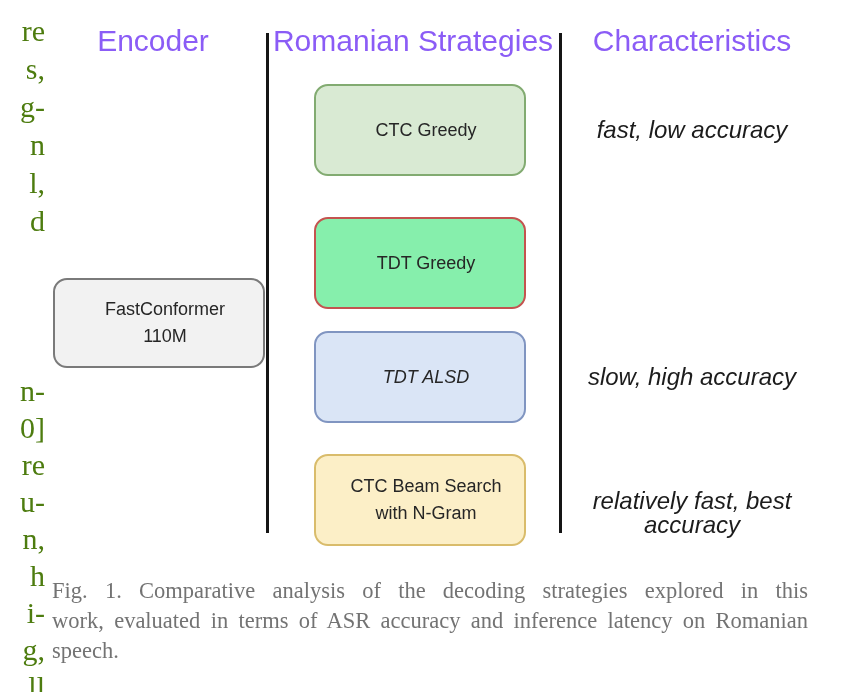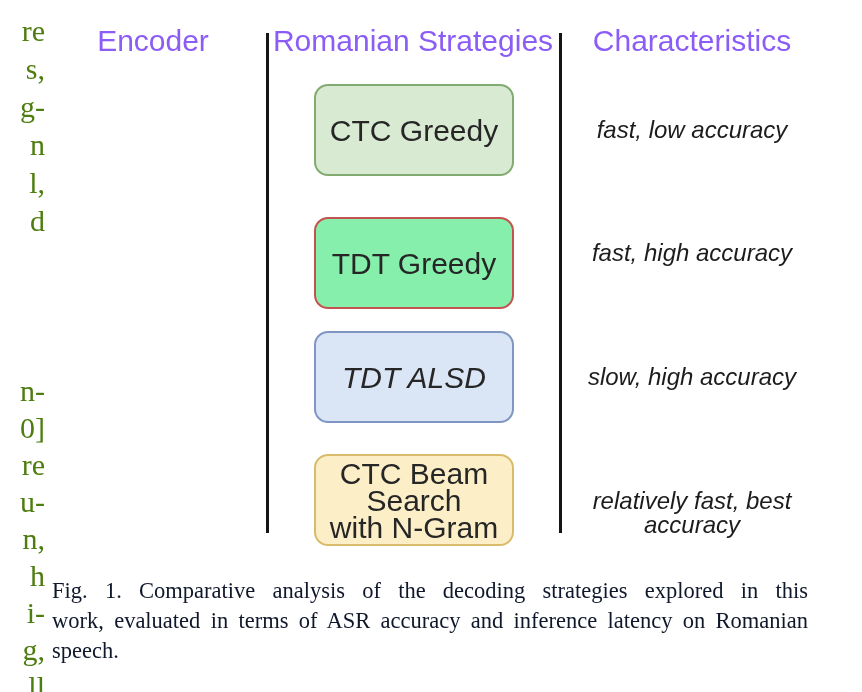--- a/index.html
+++ b/index.html
@@ -19,41 +19,41 @@
   #h-char{left:560px;width:264px;}
 
   
   .vline{position:absolute;top:33px;height:500px;width:2.5px;background:#151515;}
   #divider1{left:266px;}
   #divider2{left:559px;}
 
   
   .node{position:absolute;border:2px solid #999;border-radius:14px;
     display:flex;align-items:center;justify-content:center;
-    font-family:"Liberation Sans",sans-serif;font-size:30px;color:#262626;text-align:center;}
+    font-family:"Liberation Sans",sans-serif;font-size:18px;color:#262626;text-align:center;padding-left:12px;}
   .box-label{white-space:pre-line;line-height:27px;}
   #encoder-box{left:53px;top:278px;width:196px;height:86px;}
   .strategy{left:314px;width:196px;height:88px;}
   #strategy-0{top:84px;}
   #strategy-1{top:206px;}
   #strategy-2{top:331px;font-style:italic;}
   #strategy-3{top:454px;}
 
   
   .characteristic{position:absolute;left:552px;width:280px;text-align:center;
     font-family:"Liberation Sans",sans-serif;font-style:italic;font-size:24px;
     color:#1c1c1c;line-height:24px;}
   #char-0{top:118px;}
   #char-1{top:241px;}
   #char-2{top:365px;}
   #char-3{top:489px;}
 
   
   .caption{position:absolute;left:52px;top:576px;width:756px;
-    font-family:"Liberation Serif",serif;font-size:22.5px;color:#0f172a;line-height:30px;}
+    font-family:"Liberation Serif",serif;font-size:22.5px;color:#737373;line-height:30px;}
   .cap-line.just{text-align:justify;text-align-last:justify;}
 </style>
 </head>
 <body>
 
 <div class="canvas">
 
   <div class="margin-col" id="frag-group1">
     <div class="frag">re</div>
     <div class="frag">s,</div>
@@ -74,37 +74,40 @@
     <div class="frag">ll</div>
   </div>
 
   <div class="col-header" id="h-enc">Encoder</div>
   <div class="col-header" id="h-dec">Romanian Strategies</div>
   <div class="col-header" id="h-char">Characteristics</div>
 
   <div class="vline" id="divider1"></div>
   <div class="vline" id="divider2"></div>
 
+  <div class="node" id="encoder-box" style="background-color: rgb(242, 242, 242); border-color: rgb(122, 122, 122);">
+    <span class="box-label">FastConformer
+110M</span>
+  </div>
 
   <div class="node strategy" id="strategy-0" style="background-color: rgb(217, 234, 211); border-color: rgb(130, 171, 113);">
     <span class="box-label">CTC Greedy</span>
   </div>
   <div class="node strategy" id="strategy-1" style="background-color: #86efac; border-color: rgb(196, 83, 79); margin-top: 11px;">
     <span class="box-label">TDT Greedy</span>
   </div>
   <div class="node strategy" id="strategy-2" style="background-color: rgb(218, 229, 246); border-color: rgb(128, 149, 193);">
     <span class="box-label">TDT ALSD</span>
   </div>
   <div class="node strategy" id="strategy-3" style="background-color: rgb(252, 239, 199); border-color: rgb(217, 188, 107);">
     <span class="box-label">CTC Beam Search
 with N-Gram</span>
   </div>
 
   <div class="characteristic" id="char-0">fast, low accuracy</div>
-  <div class="characteristic" id="char-1">fast, high accuracy</div>
   <div class="characteristic" id="char-2">slow, high accuracy</div>
   <div class="characteristic" id="char-3">relatively fast, best accuracy</div>
 
   <div class="caption">
     <div class="cap-line just">Fig. 1. Comparative analysis of the decoding strategies explored in this</div>
     <div class="cap-line just">work, evaluated in terms of ASR accuracy and inference latency on Romanian</div>
     <div class="cap-line">speech.</div>
   </div>
 
 </div>

